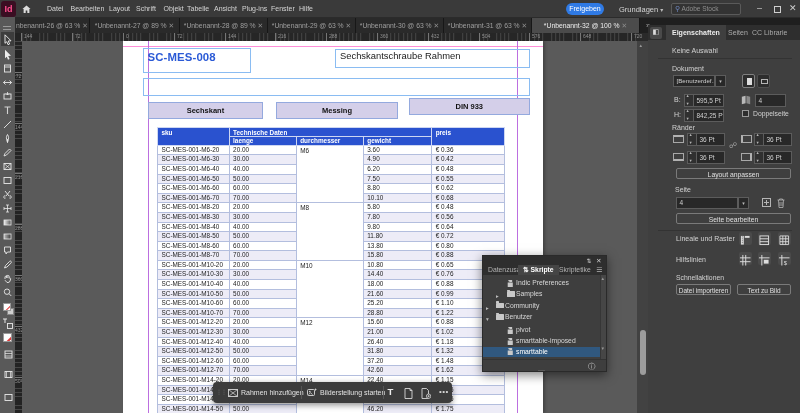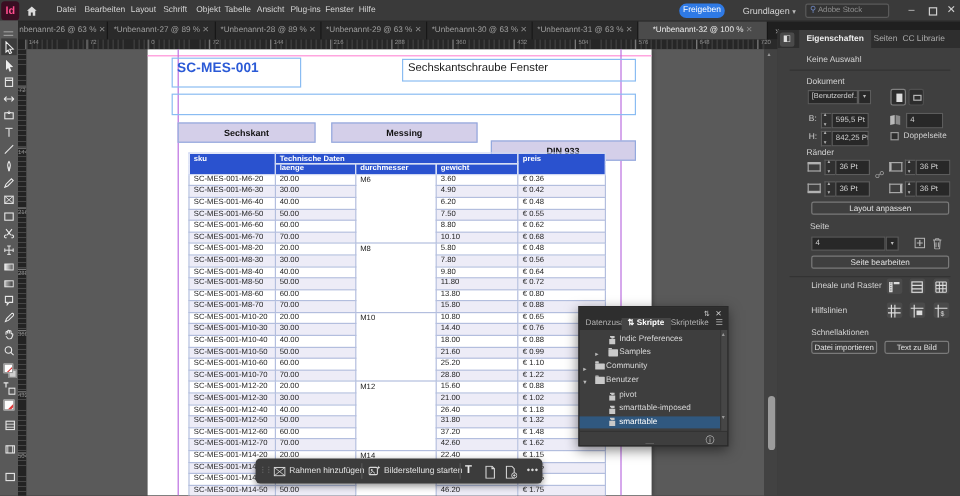--- a/index.html
+++ b/index.html
@@ -264,25 +264,25 @@
     </div>
 
 <div id="canvas" class="abs">
   <div id="page">
     <div class="guideH" style="top:5.4px"></div>
     <div class="guideV" style="left:25px"></div>
     <div class="guideV" style="left:394px"></div>
     <div class="frame" style="left:19.5px; top:6.9px;  width:108px; height:24.8px;"></div>
     <div class="frame" style="left:211.8px; top:7.7px; width:195.5px; height:19.6px;"></div>
     <div class="frame" style="left:19.5px; top:36.8px; width:387.8px; height:18.1px;"></div>
-    <div style="position:absolute; left:24.6px; top:9.8px; font-size:11.4px; font-weight:bold; color:#2b5ad6; letter-spacing:0.1px;">SC-MES-001</div>
-    <div style="position:absolute; left:217px; top:8.8px; font-size:9.4px; color:#1a1a1a;">Sechskantschraube Fenster</div>
+    <div style="position:absolute; left:24.6px; top:9.8px; font-size:11.4px; font-weight:bold; color:#2b5ad6; letter-spacing:0.1px;">SC-MES-008</div>
+    <div style="position:absolute; left:217px; top:8.8px; font-size:9.4px; color:#1a1a1a;">Sechskantschraube Rahmen</div>
     <div class="lavbox" style="left:153.2px; top:60.9px; width:121.6px;">Messing</div>
     <div class="lavbox" style="left:24.5px;  top:60.9px; width:115.8px;">Sechskant</div>
-    <div class="lavbox" style="left:285.7px; top:76px; width:121.1px;">DIN 933</div>
+    <div class="lavbox" style="left:285.7px; top:57px; width:121.1px;">DIN 933</div>
     <table id="dtable">
       <colgroup>
             <col style="width:71.6px">
             <col style="width:67.1px">
             <col style="width:67.1px">
             <col style="width:68.4px">
             <col style="width:72.6px">
           </colgroup>
       <tbody>
             <tr class="h1">

